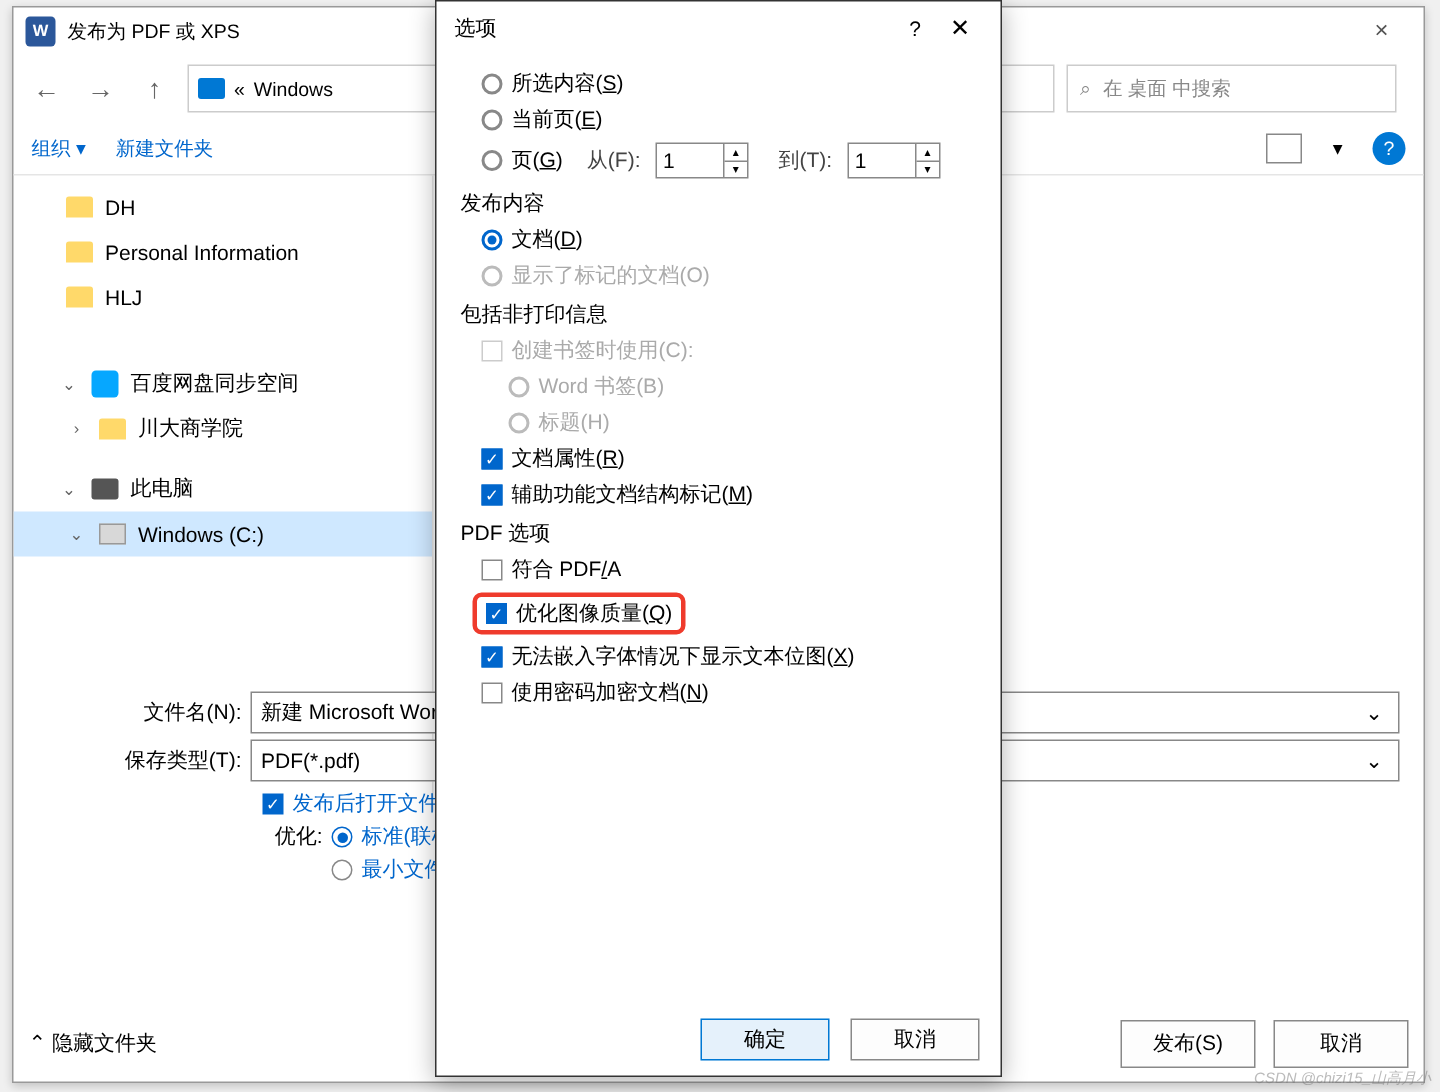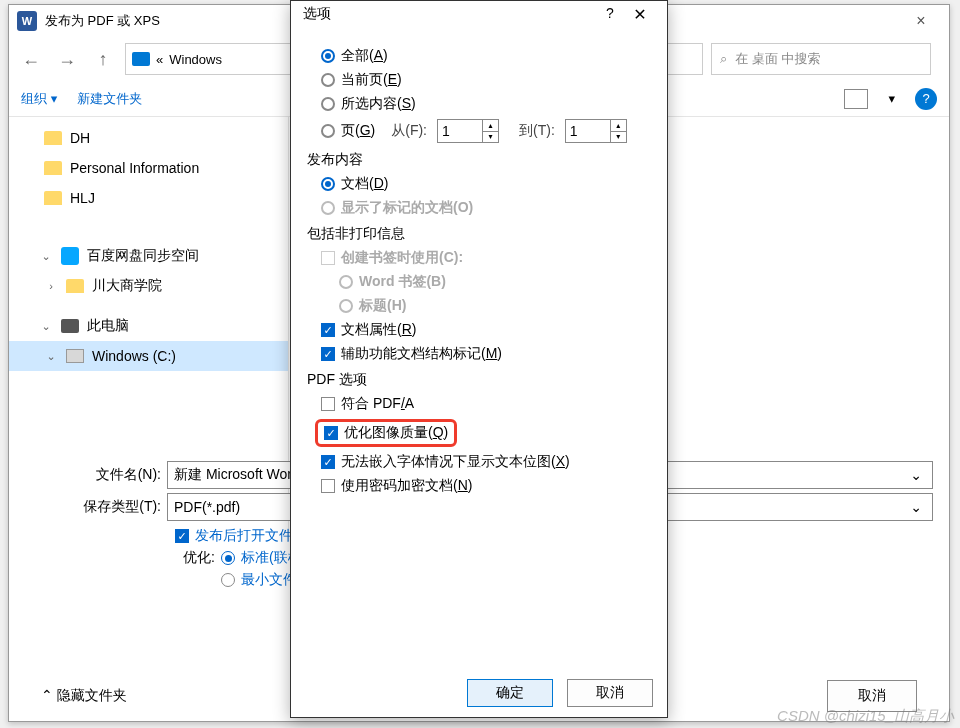--- a/index.html
+++ b/index.html
@@ -32,51 +32,51 @@
 .bottom-area { position: absolute; left: 0; right: 0; bottom: 0; height: 270px; padding: 6px 16px; font-size: 14px; }
 .form-row { display: flex; align-items: center; margin: 4px 0; gap: 6px; }
 .form-label { width: 136px; text-align: right; }
 .form-input { flex: 1; height: 28px; border: 1px solid #888; padding: 0 6px; background: #fff; font-size: 14px; display: flex; align-items: center; }
 .dd { width: 20px; text-align: center; }
 .opt-block { margin-left: 150px; margin-top: 6px; font-size: 14px; }
 .radio-row, .chk-row { display: flex; align-items: center; gap: 6px; margin: 4px 0; }
 .radio { width: 14px; height: 14px; border: 1.5px solid #0066cc; border-radius: 50%; display: inline-flex; align-items: center; justify-content: center; }
 .radio.on::after { content: ""; width: 7px; height: 7px; background: #0066cc; border-radius: 50%; }
 .chkbox { width: 14px; height: 14px; background: #0066cc; color: #fff; display: inline-flex; align-items: center; justify-content: center; font-size: 11px; }
-.footer { position: absolute; left: 0; right: 0; bottom: 0; height: 50px; display: flex; align-items: center; padding: 0 32px; gap: 12px; font-size: 14px; }
+.footer { position: absolute; left: 0; right: 0; bottom: 0; height: 50px; display: flex; align-items: center; padding: 0 10px; gap: 12px; font-size: 14px; }
 .btn { min-width: 90px; height: 32px; border: 1px solid #888; background: #fdfdfd; display: flex; align-items: center; justify-content: center; cursor: pointer; }
 
 .dlg { position: absolute; top: 0; left: 290px; width: 378px; height: 718px; background: #fff; border: 1px solid #333; box-shadow: 0 4px 16px rgba(0,0,0,.3); font-size: 14px; }
-.dlg-title { display: flex; align-items: flex-start; height: 36px; padding: 4px 12px; }
+.dlg-title { display: flex; align-items: center; height: 36px; padding: 4px 12px; }
 .dlg-title .t { flex: 1; }
 .dlg-title .q { width: 30px; text-align: center; }
 .dlg-title .x { width: 30px; text-align: center; font-size: 16px; cursor: pointer; }
 .dlg-body { padding: 4px 16px; }
 .grp-title { margin: 8px 0 6px; }
 .opt-row { display: flex; align-items: center; gap: 6px; margin: 6px 0 6px 14px; }
 .opt-row.ind { margin-left: 32px; }
 .rb { width: 14px; height: 14px; border: 2px solid #0066cc; border-radius: 50%; display: inline-flex; align-items: center; justify-content: center; flex-shrink: 0; }
 .rb.on::after { content: ""; width: 6px; height: 6px; background: #0066cc; border-radius: 50%; }
 .rb.off { border-color: #888; }
 .rb.dis { border-color: #bbb; }
 .cb { width: 14px; height: 14px; border: 1px solid #888; display: inline-flex; align-items: center; justify-content: center; font-size: 11px; flex-shrink: 0; }
 .cb.on { background: #0066cc; border-color: #0066cc; color: #fff; }
 .cb.dis { border-color: #ccc; }
-.dis-text { color: #aaa; font-weight: bold; }
+.dis-text { color: #aaa; }
 .u { text-decoration: underline; }
 .numbox { width: 62px; height: 24px; border: 1px solid #888; display: inline-flex; align-items: center; padding: 0 4px; position: relative; margin: 0 4px; }
 .numbox .sp { position: absolute; right: 0; top: 0; bottom: 0; width: 16px; border-left: 1px solid #888; display: flex; flex-direction: column; }
 .numbox .sp div { flex: 1; display: flex; align-items: center; justify-content: center; font-size: 8px; border-bottom: 1px solid #888; }
 .numbox .sp div:last-child { border: none; }
 .highlight-box { border: 3px solid #ef3b2c; border-radius: 6px; padding: 2px 6px; display: inline-flex; align-items: center; gap: 6px; }
 .dlg-footer { position: absolute; bottom: 10px; right: 14px; display: flex; gap: 14px; }
 .dlg-btn { min-width: 86px; height: 28px; border: 1px solid #888; background: #fdfdfd; display: flex; align-items: center; justify-content: center; cursor: pointer; }
 .dlg-btn.primary { background: #e5f1fb; border-color: #0078d4; }
 .inline-lbl { margin-left: 10px; color: #444; }
-.watermark { position: absolute; right: 6px; bottom: 2px; color: rgba(120,120,120,.5); font-size: 15px; font-style: italic; }
+.watermark { position: absolute; right: 6px; bottom: 2px; color: rgba(120,120,120,.5); font-size: 10px; font-style: italic; }
 </style>
 </head>
 <body>
 
 <div class="main-window">
   <div class="titlebar">
     <div class="word-icon">W</div>
     <div class="titlebar-title">发布为 PDF 或 XPS</div>
     <div class="titlebar-close">×</div>
   </div>
@@ -176,44 +176,43 @@
         <span class="radio" style="border-color:#888"></span>
         <span class="link">最小文件大小(M)</span>
       </div>
     </div>
   </div>
 
   <div class="footer">
     <span><span>⌃</span> <span>隐藏文件夹</span></span>
     <span class="spacer"></span>
     <div class="btn">
+        <span>发布(S)</span>
+      </div>
+    <div class="btn">
         <span>取消</span>
       </div>
   </div>
 </div>
 
 <div class="dlg">
   <div class="dlg-title">
     <span class="t">选项</span>
     <span class="q">?</span>
     <span class="x">✕</span>
   </div>
   <div class="dlg-body">
 
     <div class="opt-row">
-        <span class="rb on"></span>
-        <span>全部(<span class="u">A</span>)</span>
+        <span class="rb off"></span>
+        <span>所选内容(<span class="u">S</span>)</span>
       </div>
     <div class="opt-row">
         <span class="rb off"></span>
         <span>当前页(<span class="u">E</span>)</span>
-      </div>
-    <div class="opt-row">
-        <span class="rb off"></span>
-        <span>所选内容(<span class="u">S</span>)</span>
       </div>
     <div class="opt-row">
       <span class="rb off"></span>
         <span>页(<span class="u">G</span>)</span>
       <span class="inline-lbl">从(F):</span>
       <span class="numbox">
           <span>1</span>
           <span class="sp">
             <div>▴</div>
             <div>▾</div>

